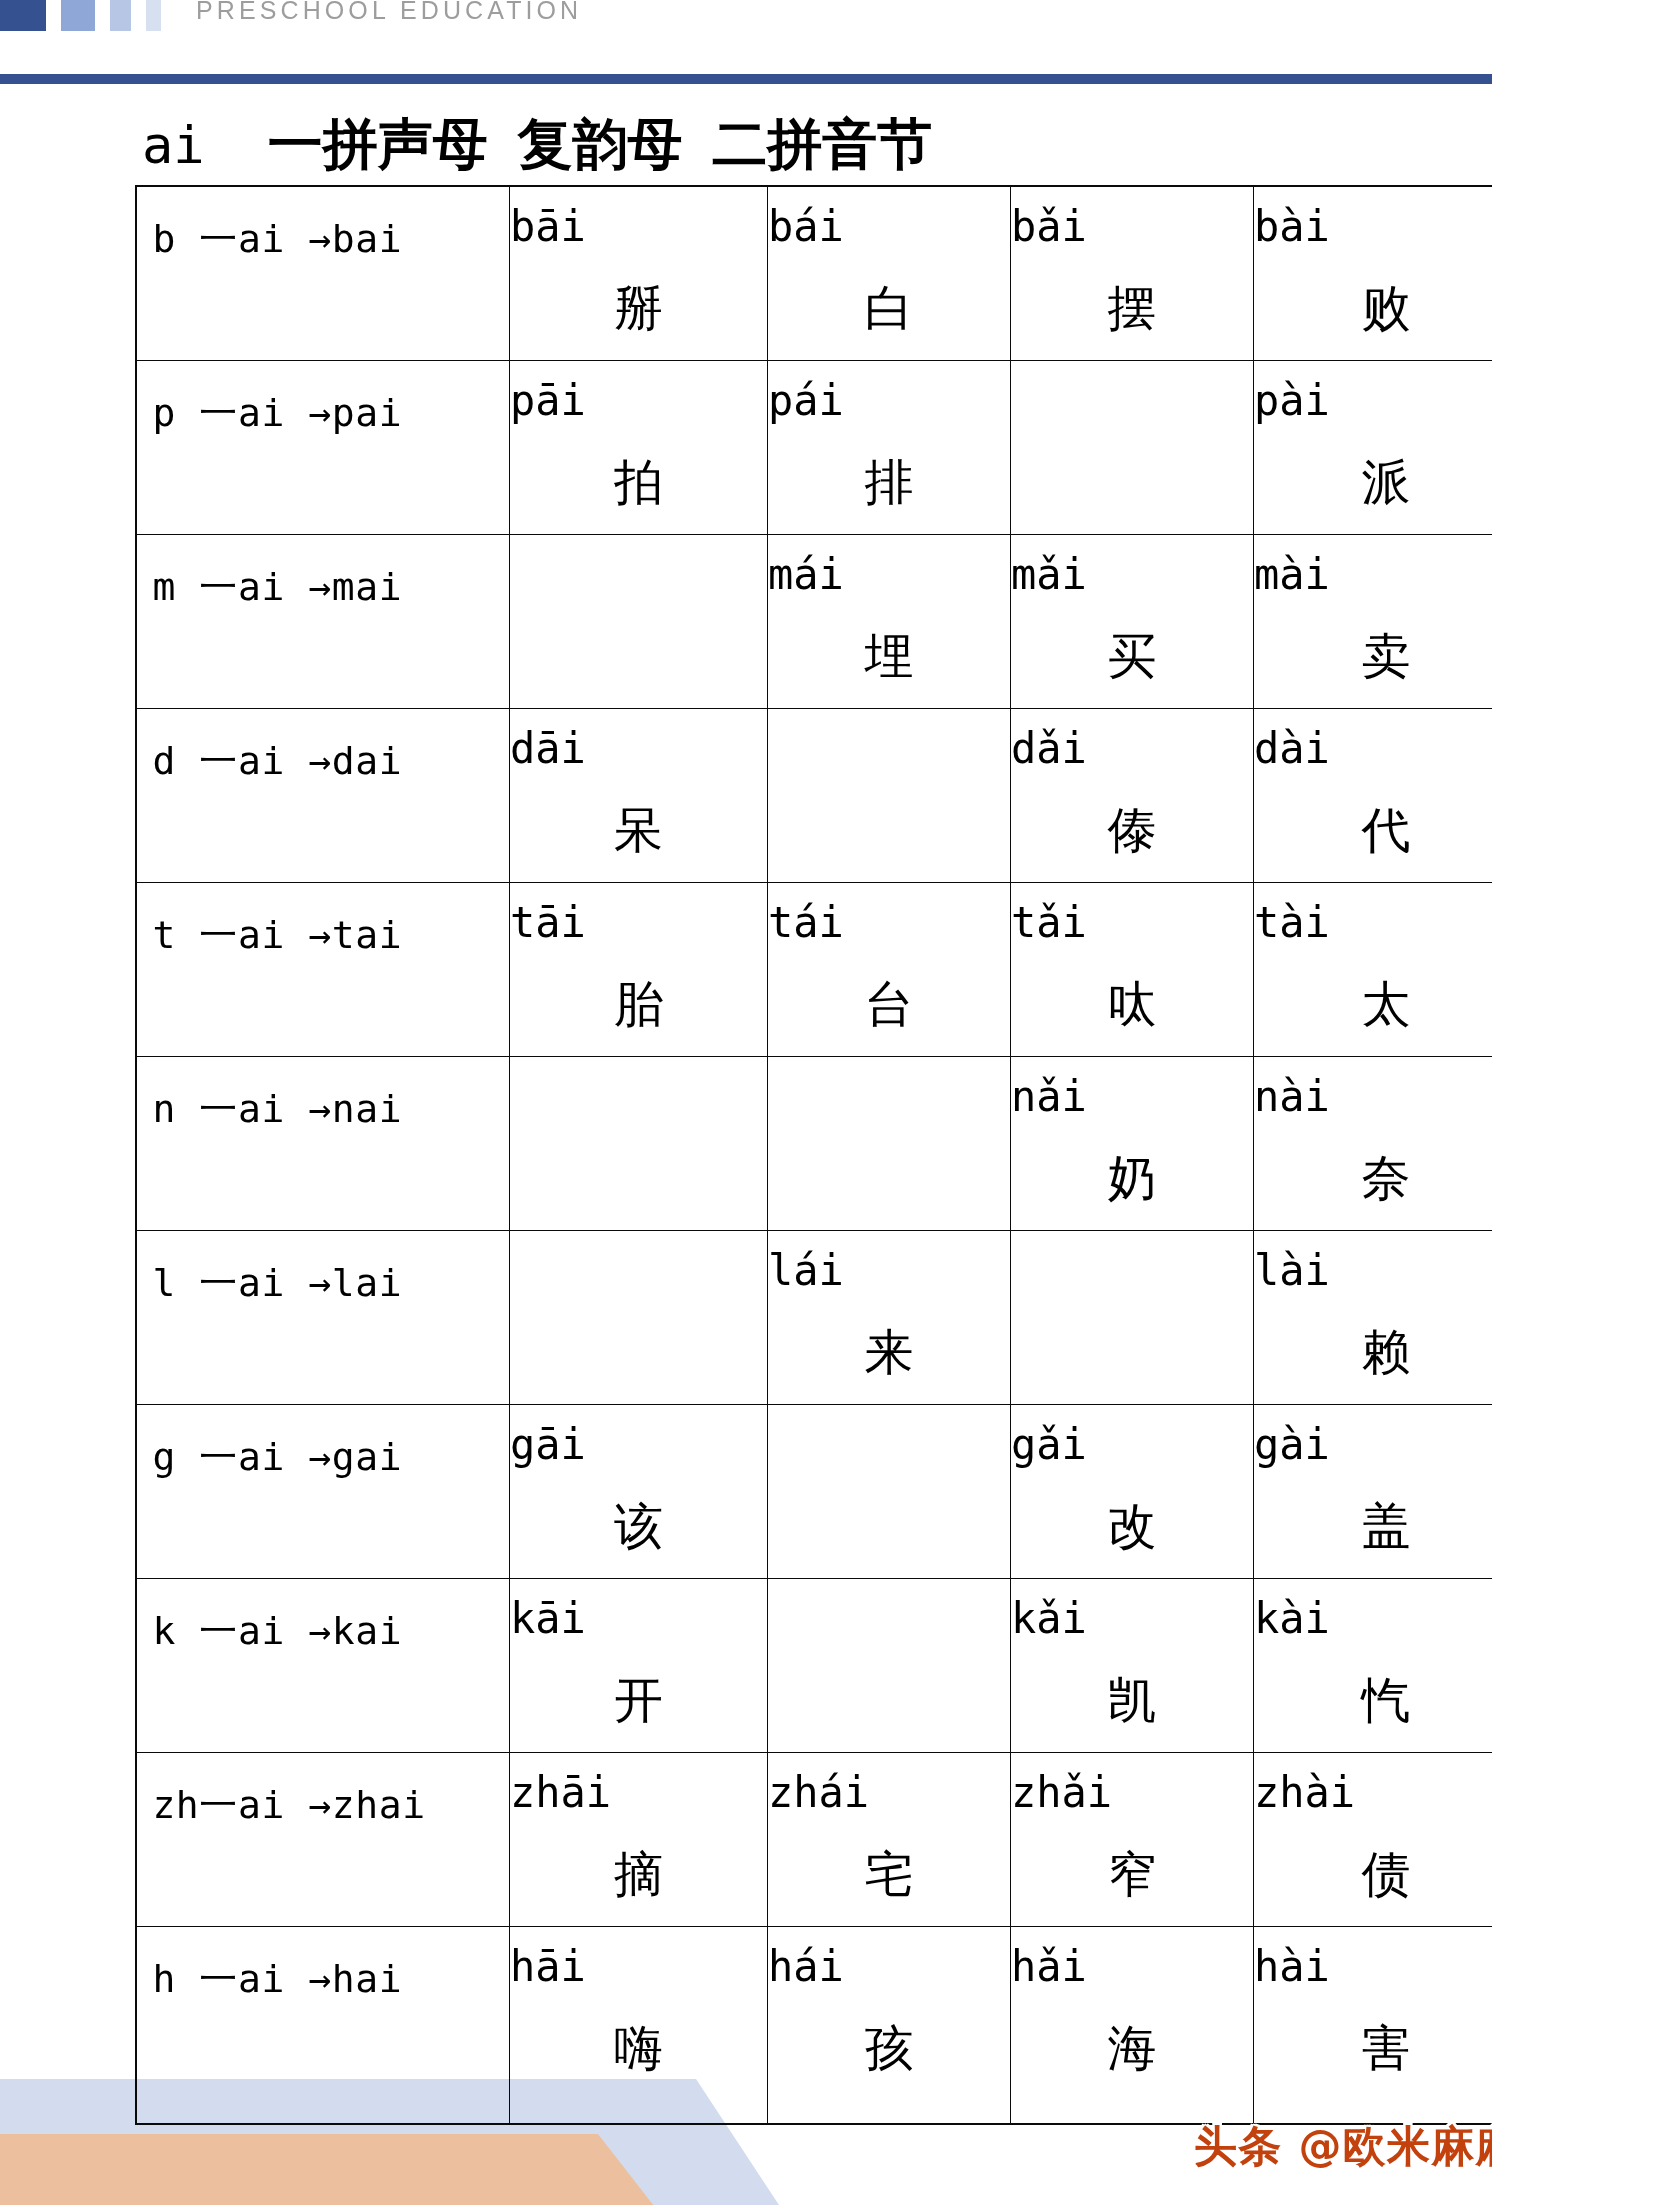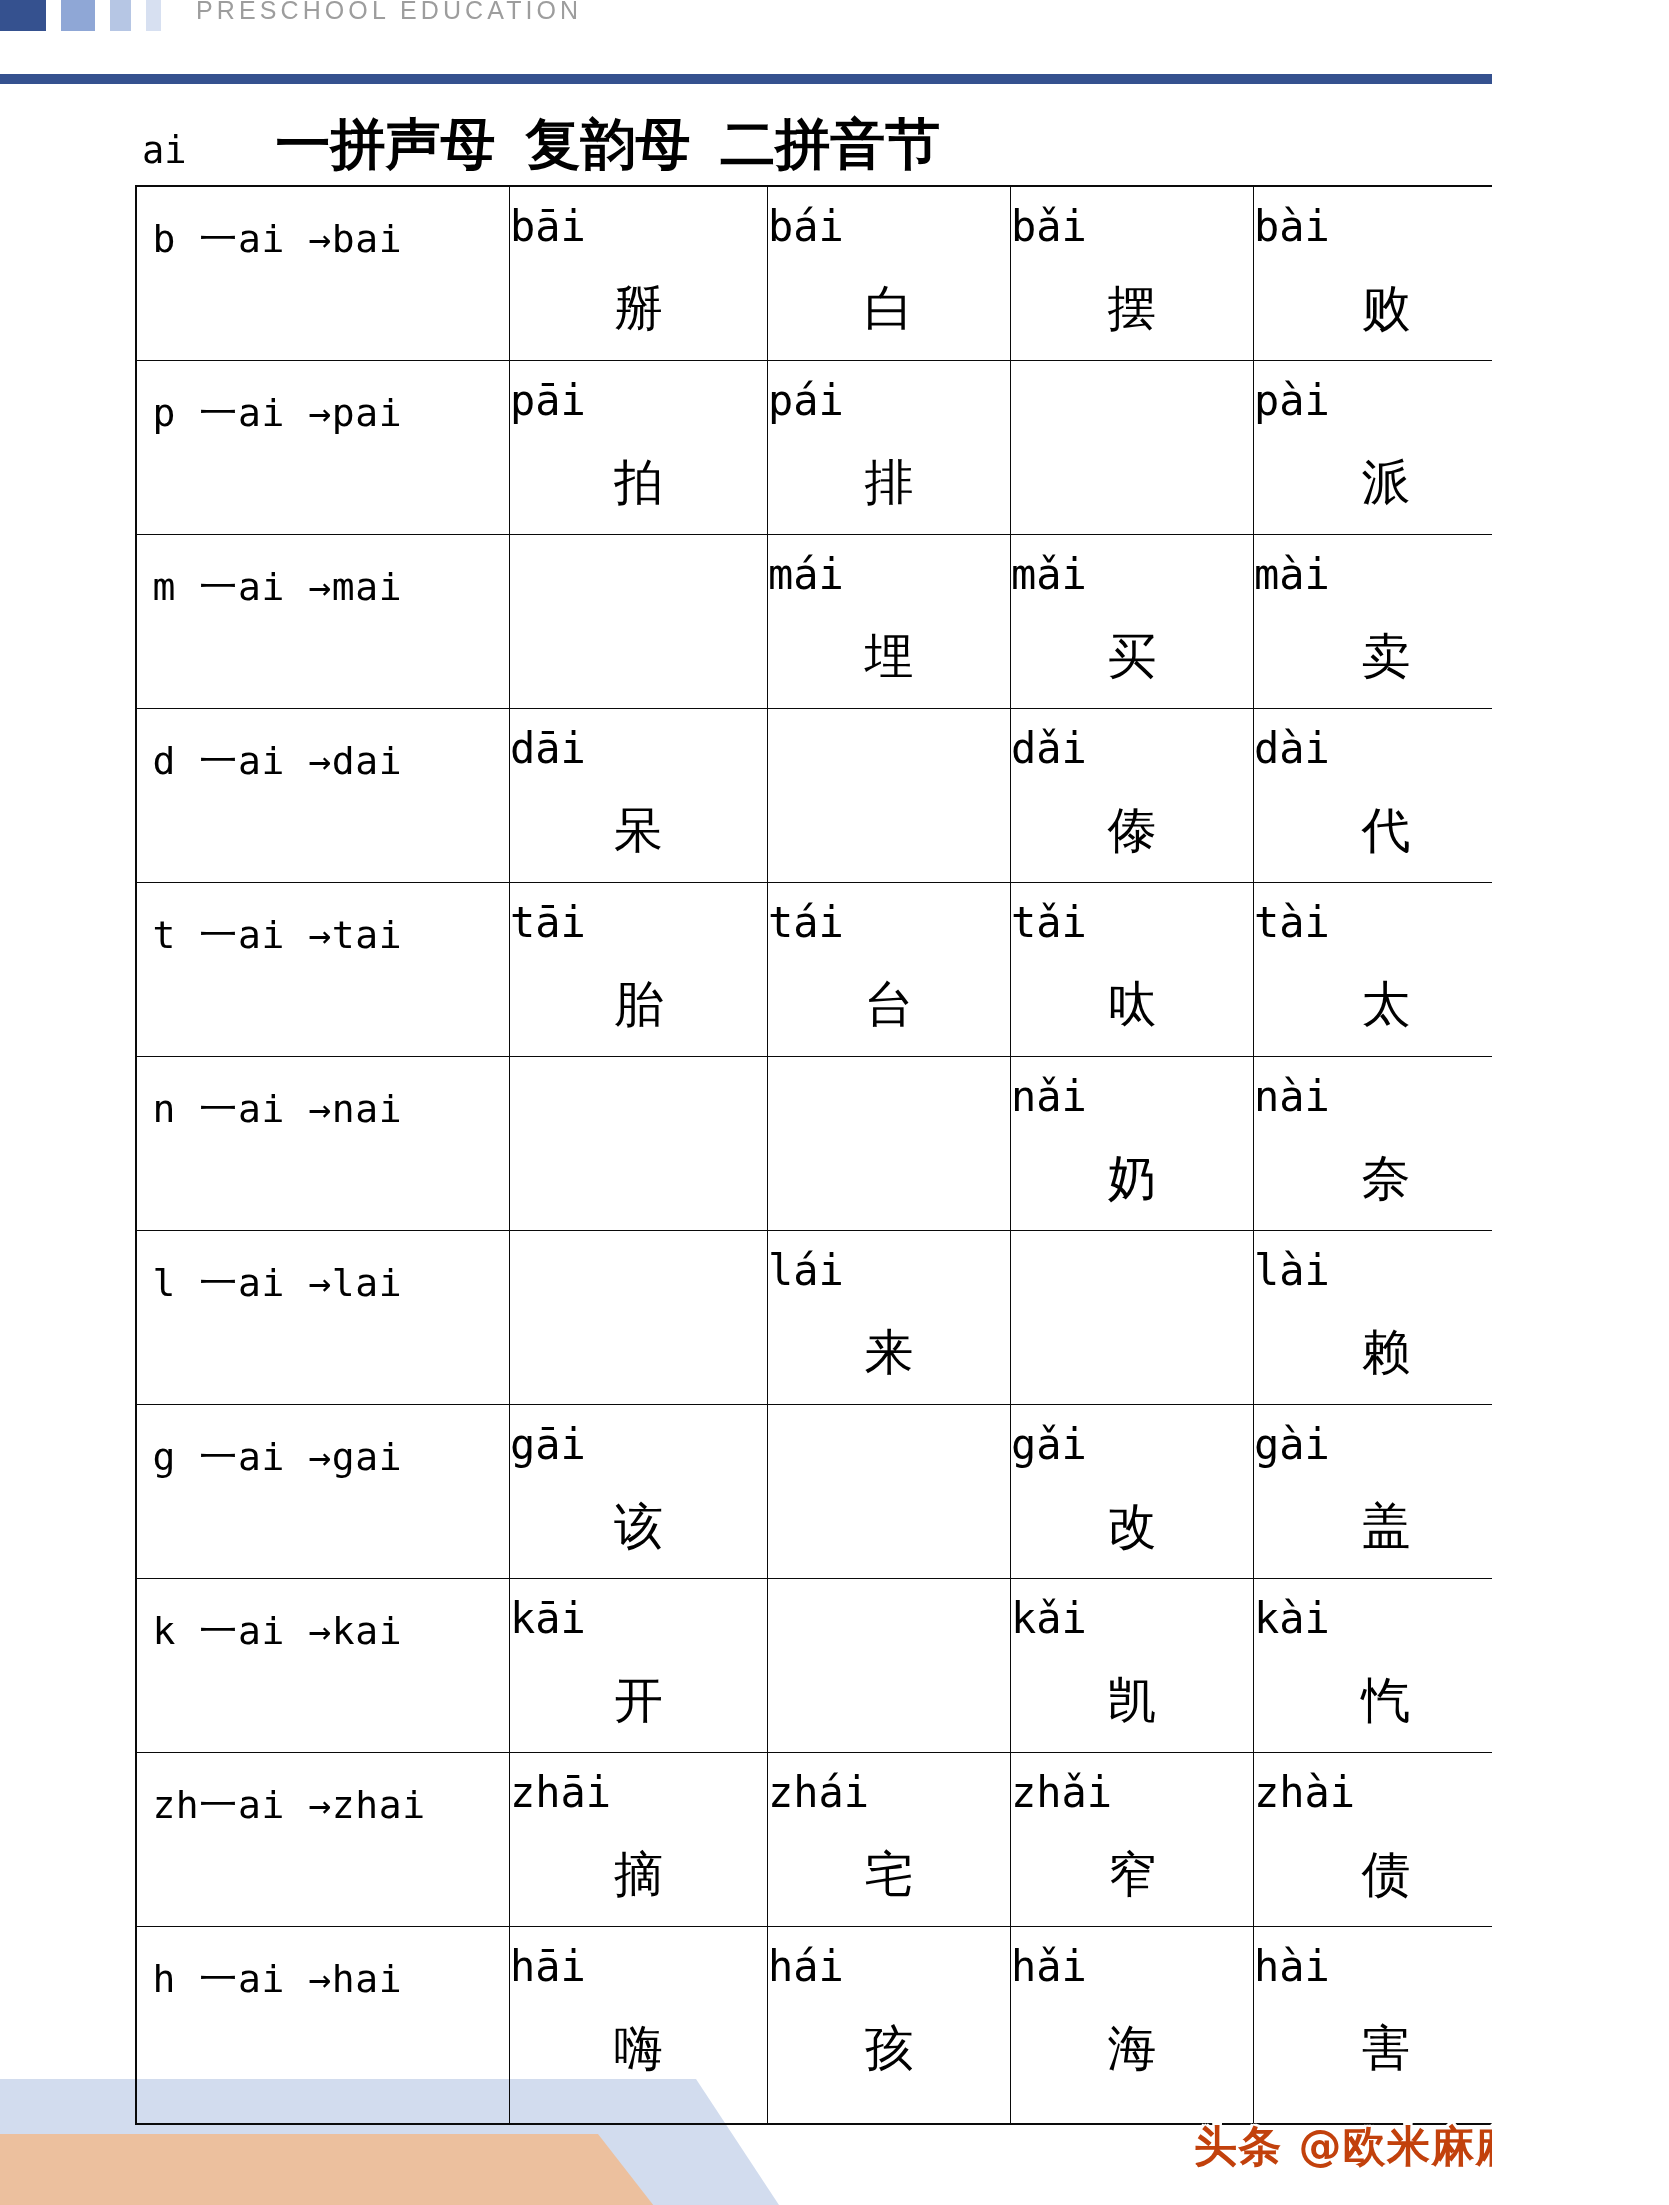--- a/index.html
+++ b/index.html
@@ -14,21 +14,21 @@
   .brand{position:absolute;left:196px;top:-3.6px;font-size:25px;letter-spacing:4.1px;
          color:var(--brand_gray,#9d9d9d);font-family:"Liberation Sans",sans-serif;font-weight:500;}
   .hbar{position:absolute;left:0;top:74px;width:1670px;height:9.5px;background:var(--brand_dark,#35518f);}
   .vbar{position:absolute;top:0;height:103px;}
   .v1{left:1498px;width:15.4px;background:var(--brand_lightest,#d7e0f1);}
   .v2{left:1529px;width:24px;background:var(--brand_light,#b6c6e4);}
   .v3{left:1568px;width:36px;background:var(--brand_medium,#8fa7d6);}
   .v4{left:1620px;width:50px;background:var(--brand_dark,#35518f);}
   
   .title{position:absolute;left:142px;top:108px;display:flex;align-items:baseline;}
-  .title-ai{font-family:"DejaVu Sans Mono",monospace;font-size:37px;margin-right:89px;}
+  .title-ai{font-family:"DejaVu Sans Mono",monospace;font-size:52px;margin-right:63px;}
   .title-cn{font-size:55px;font-weight:700;word-spacing:10.7px;font-family:"DejaVu Sans",sans-serif;}
   
   .poly{position:absolute;z-index:1;}
   .poly-blue{left:0;top:2079px;width:782px;height:126px;background:var(--footer_blue,#d2dcee);
              clip-path:polygon(0 0,696px 0,779px 126px,0 126px);}
   .poly-orange{left:0;top:2134px;width:658px;height:72px;background:var(--footer_orange,#ecc09e);
              clip-path:polygon(0 0,598px 0,654px 72px,0 72px);}
   
   .tbl{position:absolute;left:135px;top:185px;width:1386px;height:1940px;z-index:2;
        border:2.4px solid #0a0a0a;box-sizing:border-box;display:flex;flex-direction:column;}

